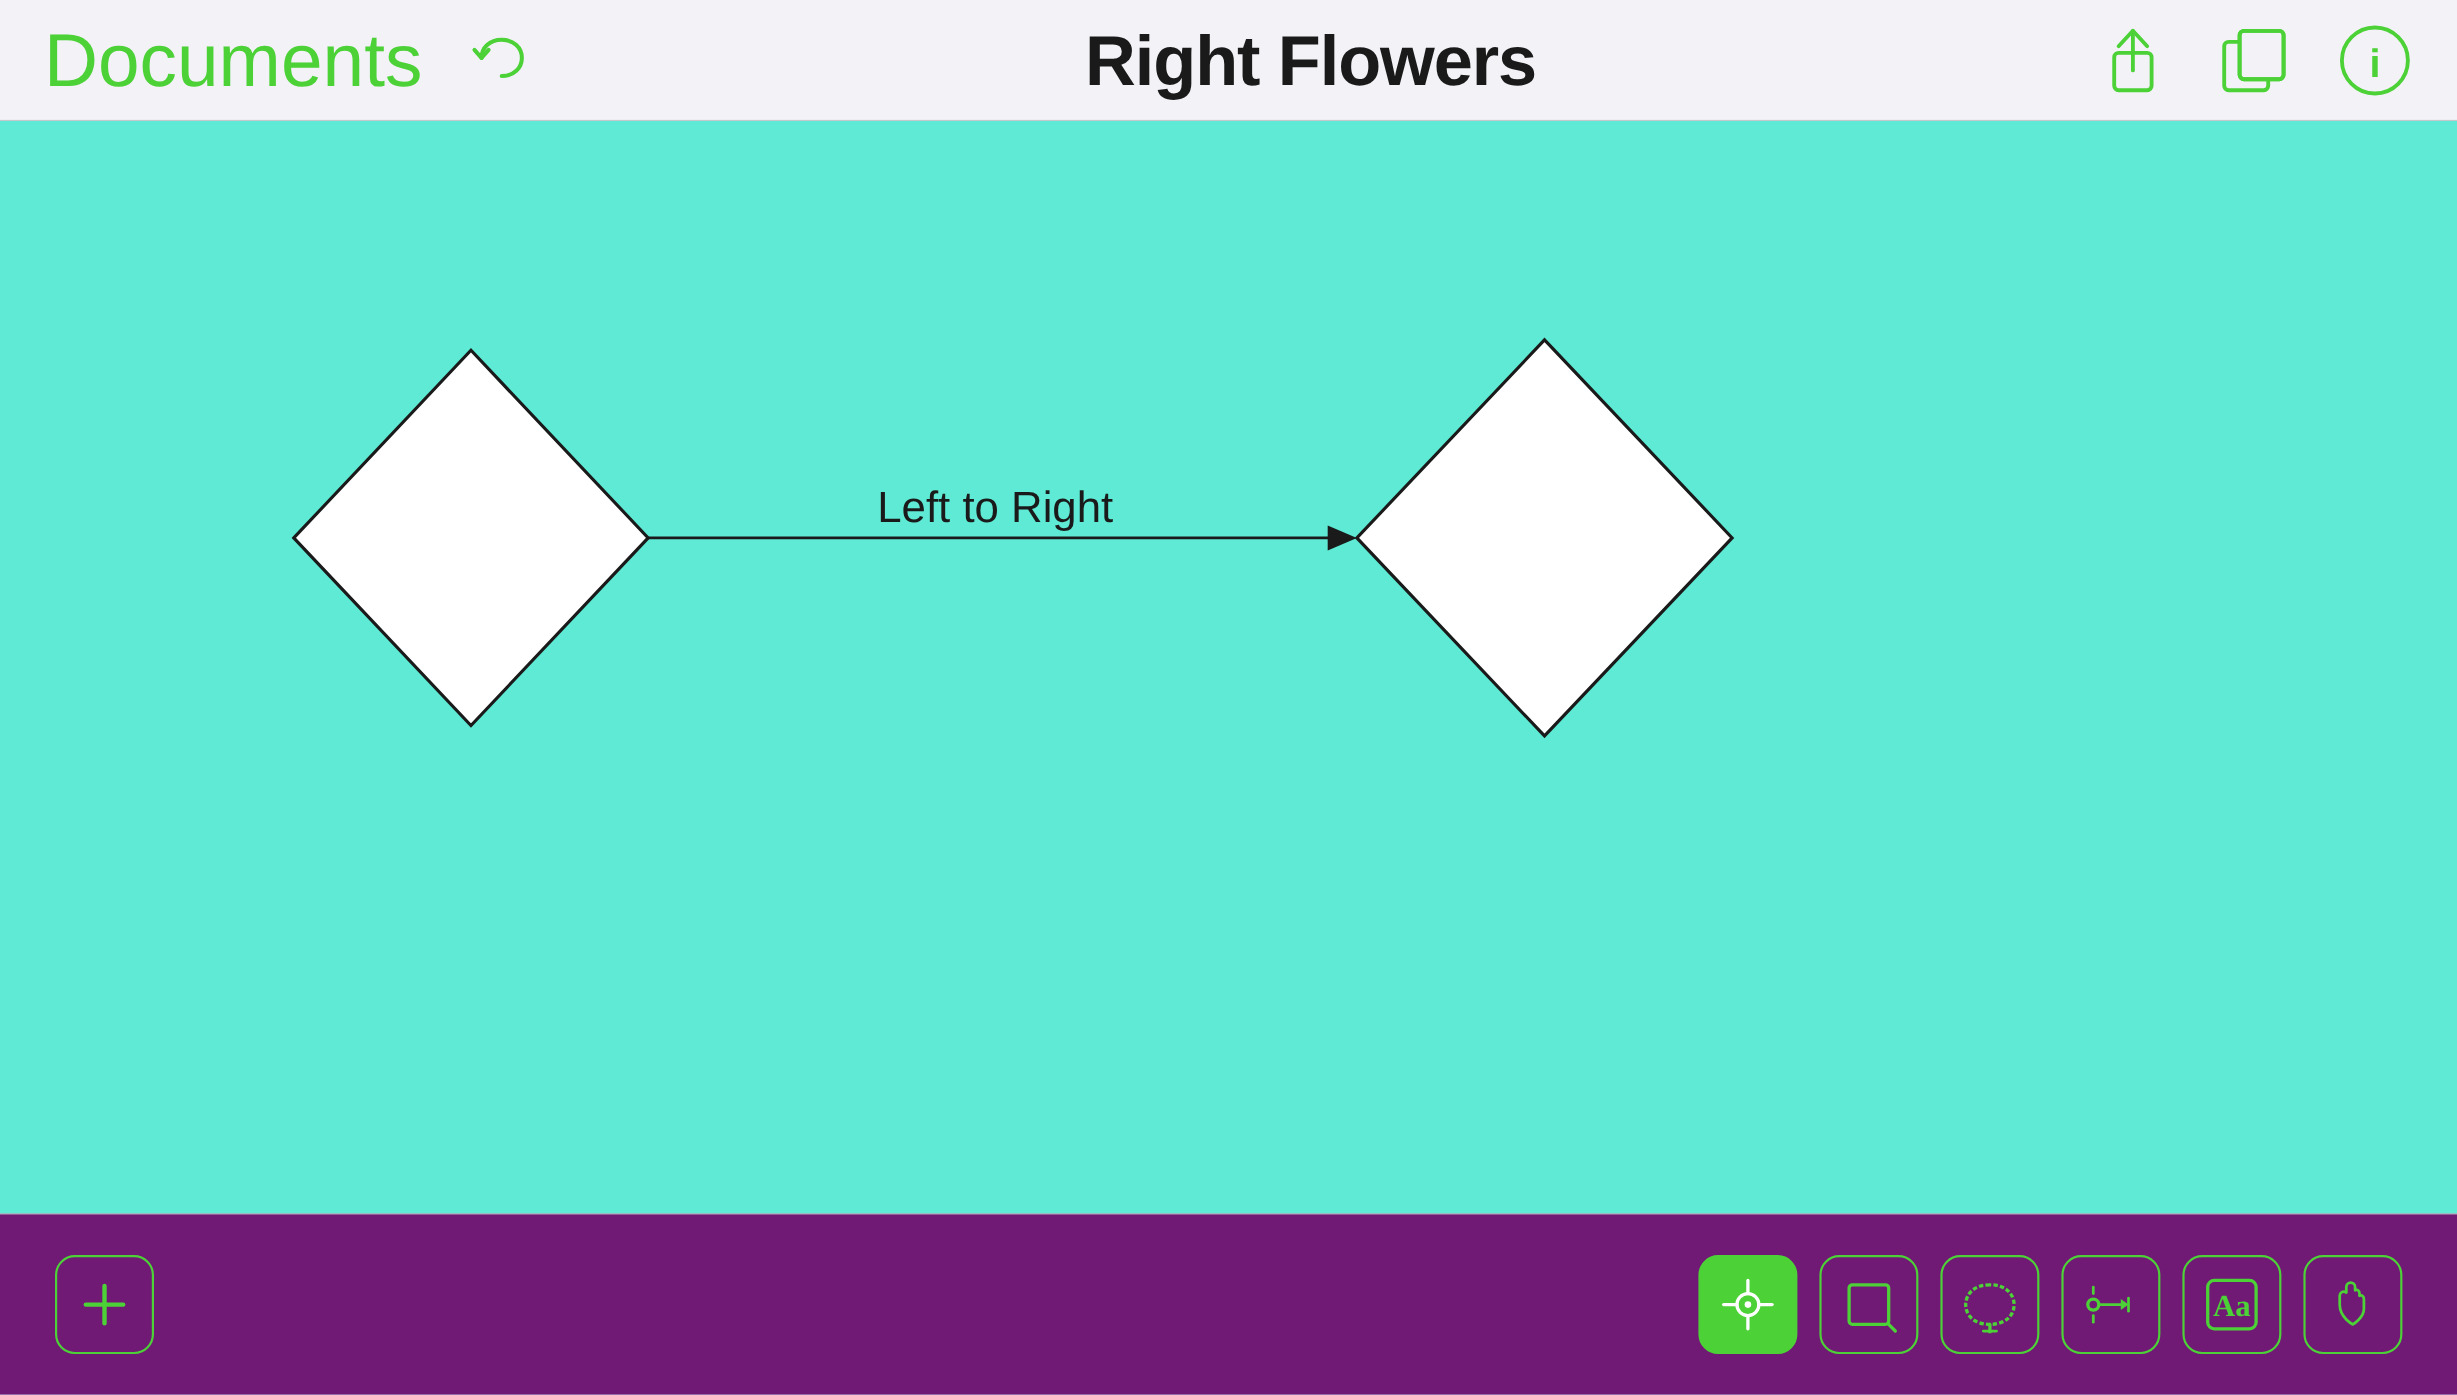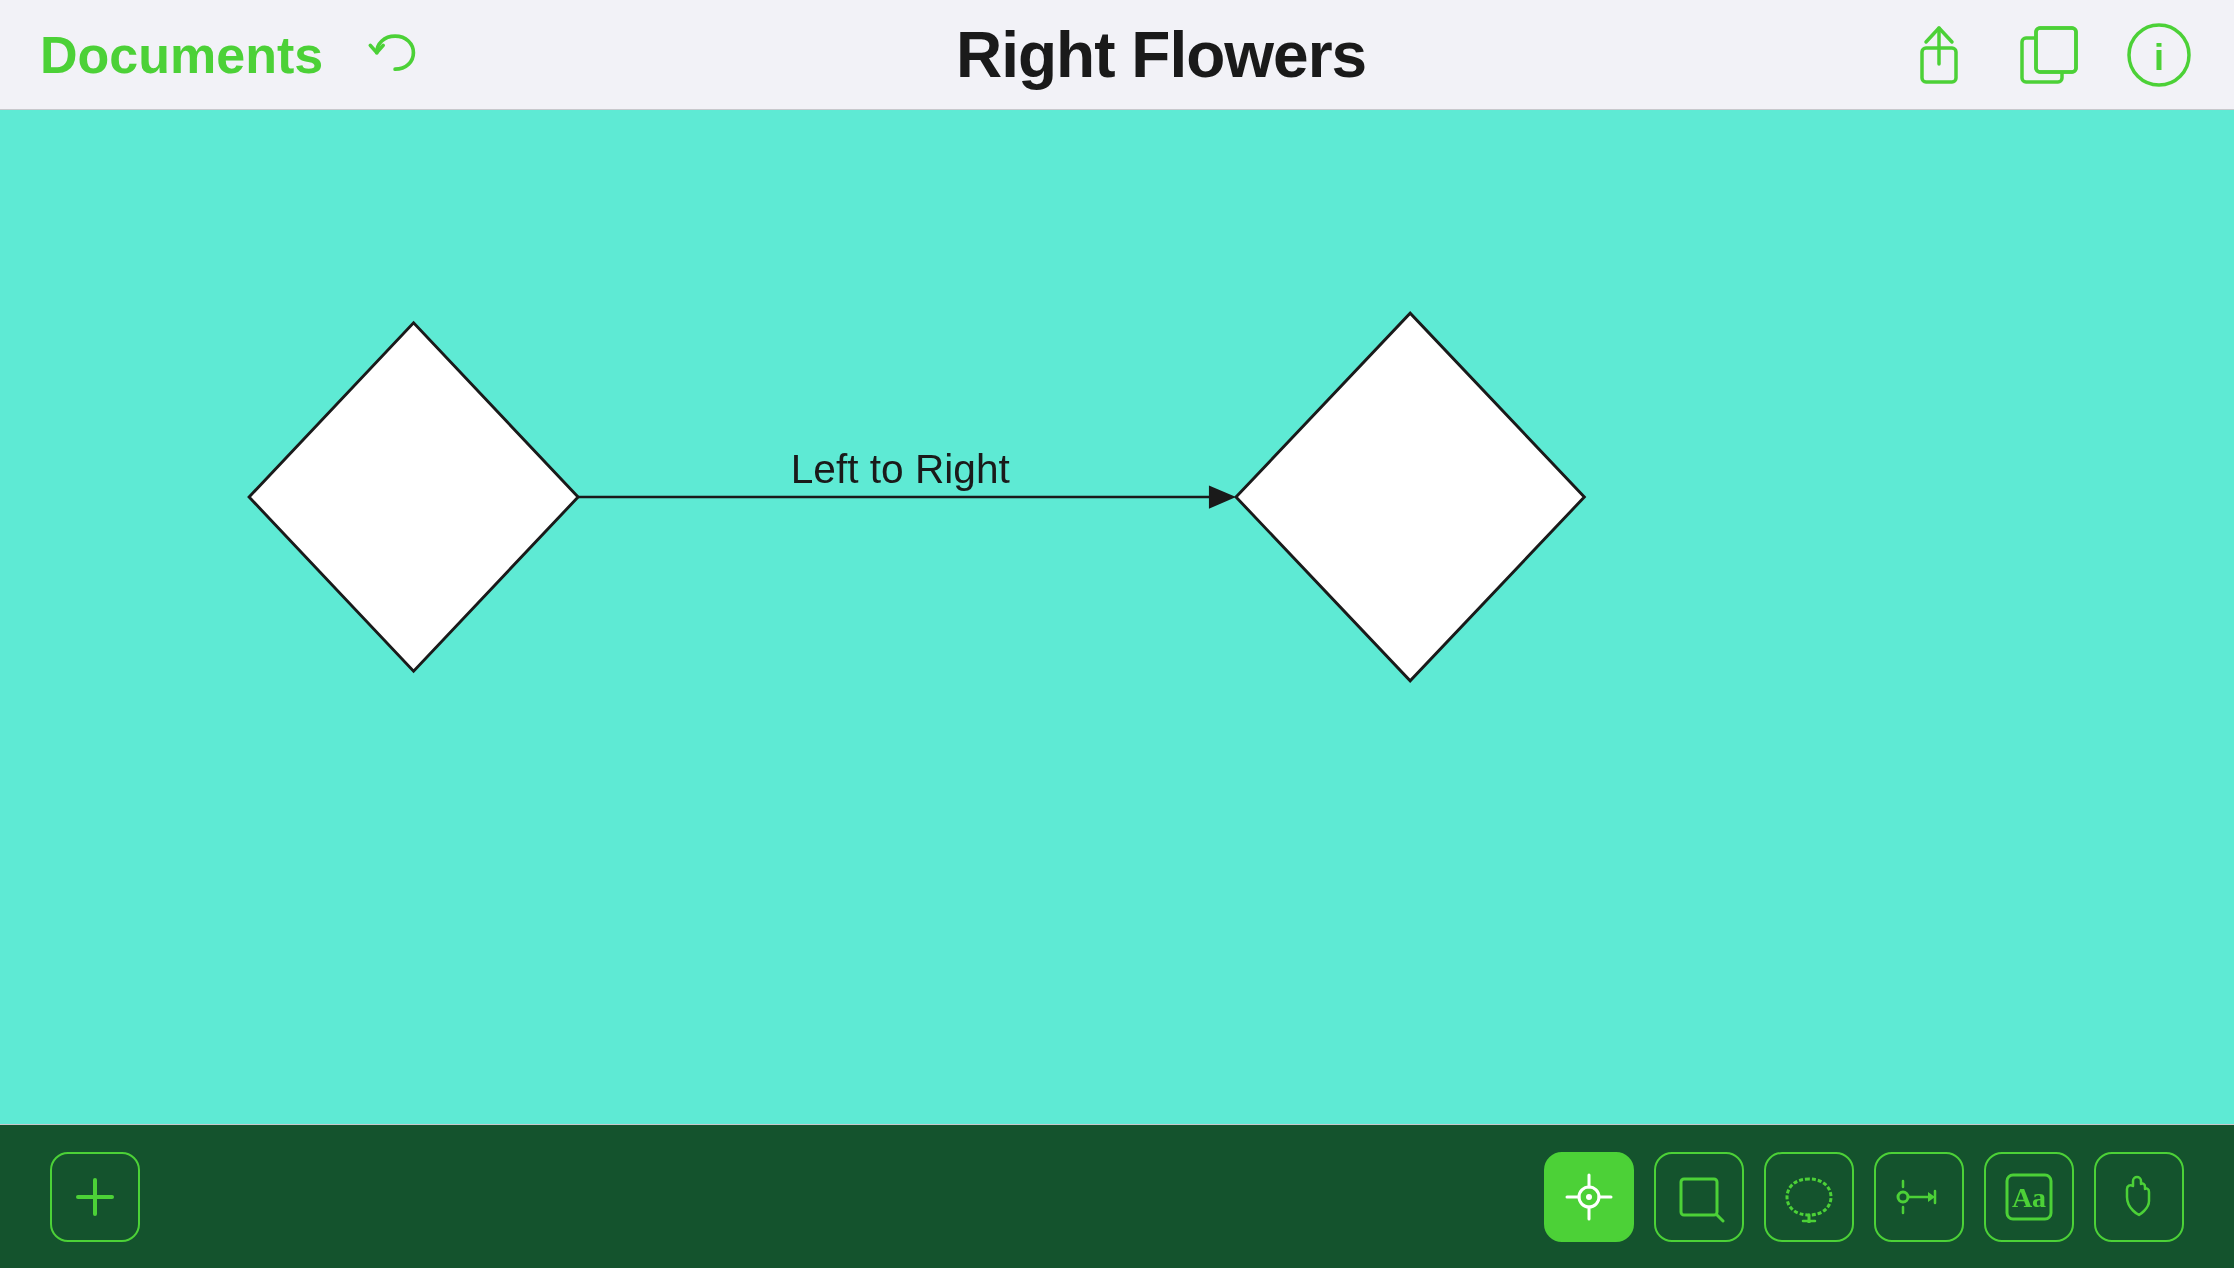--- a/index.html
+++ b/index.html
@@ -27,22 +27,22 @@
     }
 
     .header-left {
       display: flex;
       align-items: center;
       gap: 40px;
     }
 
     .documents-link {
       color: #4cd137;
-      font-size: 52px;
-      font-weight: 700;
+      font-size: 68px;
+      font-weight: 400;
       cursor: pointer;
       text-decoration: none;
     }
 
     .undo-btn {
       color: #4cd137;
       background: none;
       border: none;
       cursor: pointer;
       display: flex;
@@ -88,23 +88,23 @@
     .diagram-svg {
       width: 100%;
       height: 100%;
     }
 
     
     .bottom-toolbar {
       display: flex;
       align-items: center;
       justify-content: space-between;
-      background: #14532d;
+      background: #701a75;
       border-top: 1px solid #c8c8cc;
-      height: 144px;
+      height: 165px;
       padding: 0 50px;
       flex-shrink: 0;
     }
 
     .toolbar-left {
       display: flex;
       align-items: center;
     }
 
     .toolbar-right {

